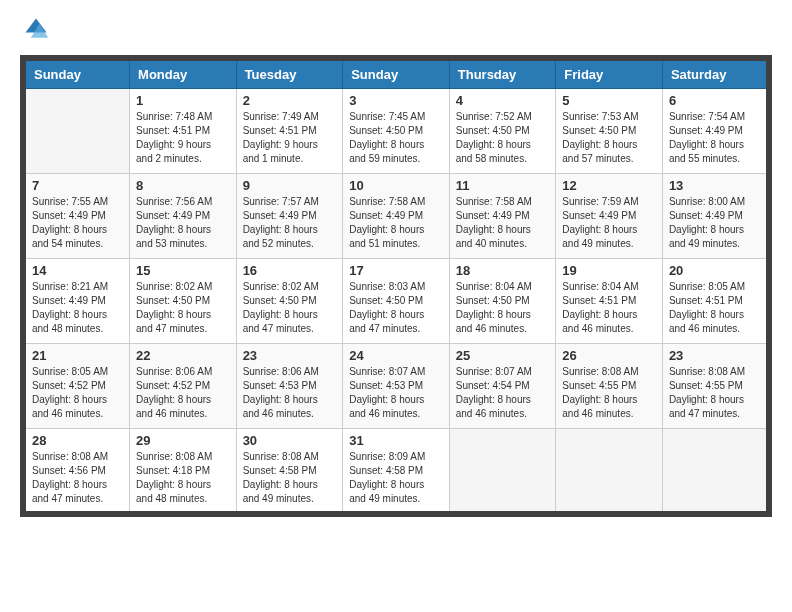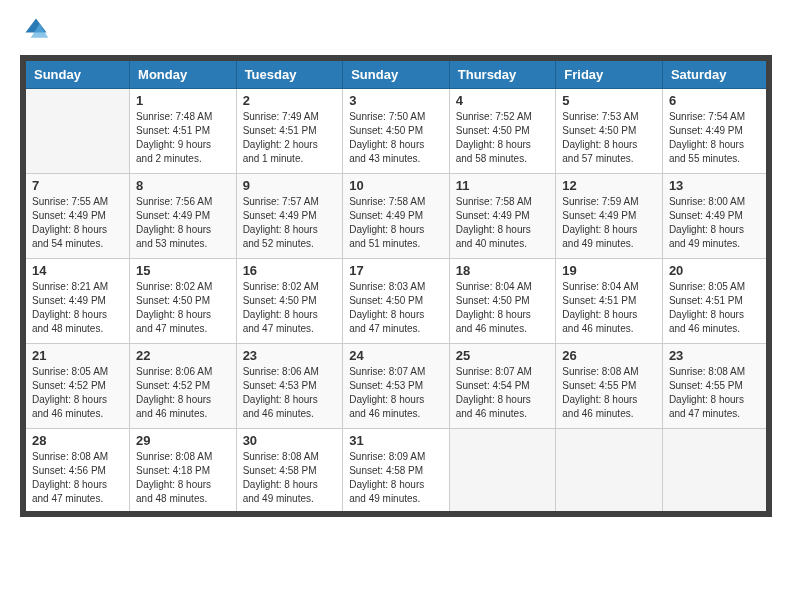--- a/index.html
+++ b/index.html
@@ -143,29 +143,29 @@
           <span>Sunrise: 7:48 AM</span><br>
           <span>Sunset: 4:51 PM</span><br>
           <span>Daylight: 9 hours and 2 minutes.</span>
         </div>
       </td>
           <td>
         <span class="day-number">2</span>
         <div class="day-info">
           <span>Sunrise: 7:49 AM</span><br>
           <span>Sunset: 4:51 PM</span><br>
-          <span>Daylight: 2 hours and 1 minute.</span>
+          <span>Daylight: 9 hours and 1 minute.</span>
         </div>
       </td>
           <td>
         <span class="day-number">3</span>
         <div class="day-info">
-          <span>Sunrise: 7:50 AM</span><br>
-          <span>Sunset: 4:50 PM</span><br>
-          <span>Daylight: 8 hours and 43 minutes.</span>
+          <span>Sunrise: 7:45 AM</span><br>
+          <span>Sunset: 4:50 PM</span><br>
+          <span>Daylight: 8 hours and 59 minutes.</span>
         </div>
       </td>
           <td>
         <span class="day-number">4</span>
         <div class="day-info">
           <span>Sunrise: 7:52 AM</span><br>
           <span>Sunset: 4:50 PM</span><br>
           <span>Daylight: 8 hours and 58 minutes.</span>
         </div>
       </td>

